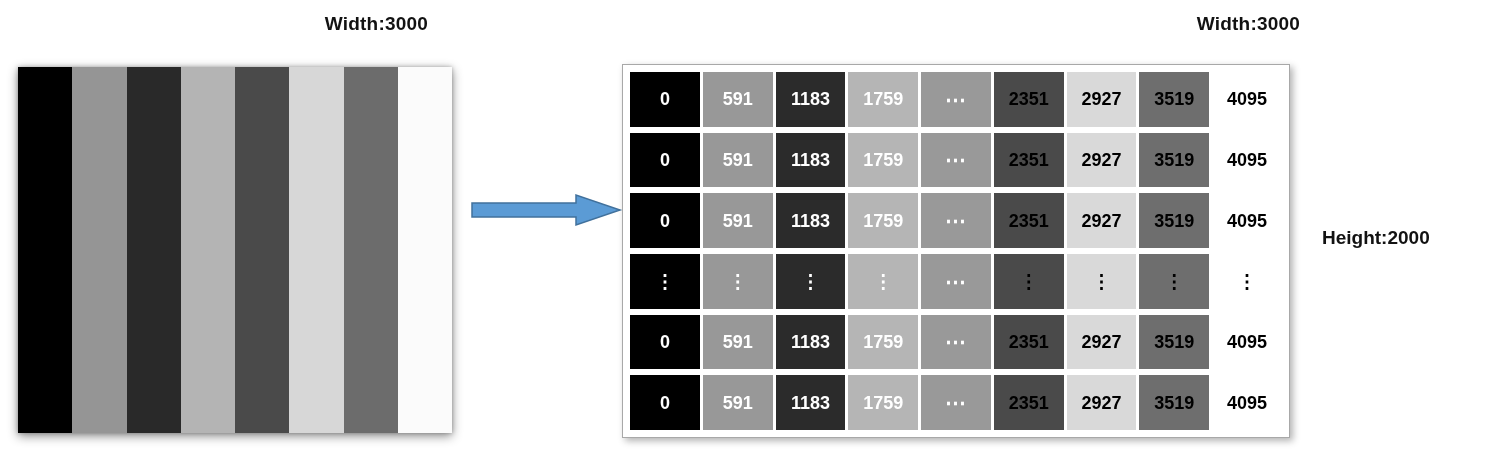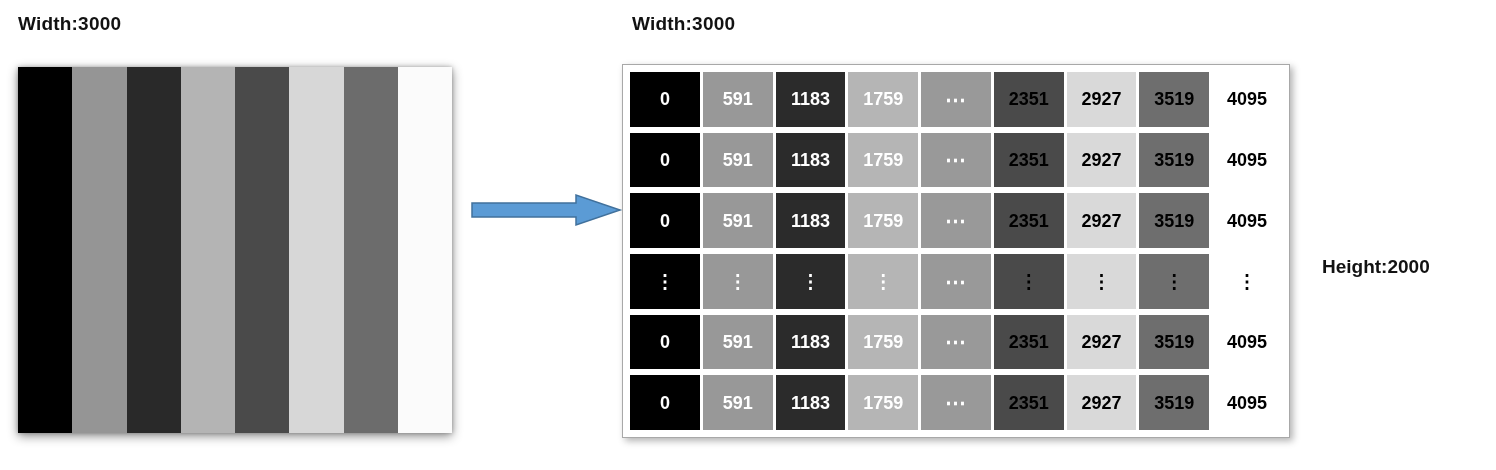--- a/index.html
+++ b/index.html
@@ -14,21 +14,21 @@
     height: 470px;
     background: #ffffff;
     overflow: hidden;
   }
   .panel-title {
     position: absolute;
     top: 13px;
     font-size: 19px;
     font-weight: bold;
     color: #121212;
-    text-align: left;
+    text-align: right;
     letter-spacing: 0.2px;
   }
   #left-title  { left: 18px;  width: 410px; }
   #right-title { left: 632px; width: 668px; }
 
   
   #grayscale-image {
     position: absolute;
     left: 18px;
     top: 67px;
@@ -80,21 +80,20 @@
   .cell.dots-v { font-size: 19px; }
 
   #height-label {
     position: absolute;
     left: 1322px;
     top: 227px;
     font-size: 19px;
     font-weight: bold;
     color: #121212;
     white-space: nowrap;
-    margin-top: 29px;
   }
   #watermark {
     position: absolute;
     right: 4px;
     top: 437px;
     font-size: 17px;
     color: #c9c9c9;
     white-space: nowrap;
   }
 </style>

